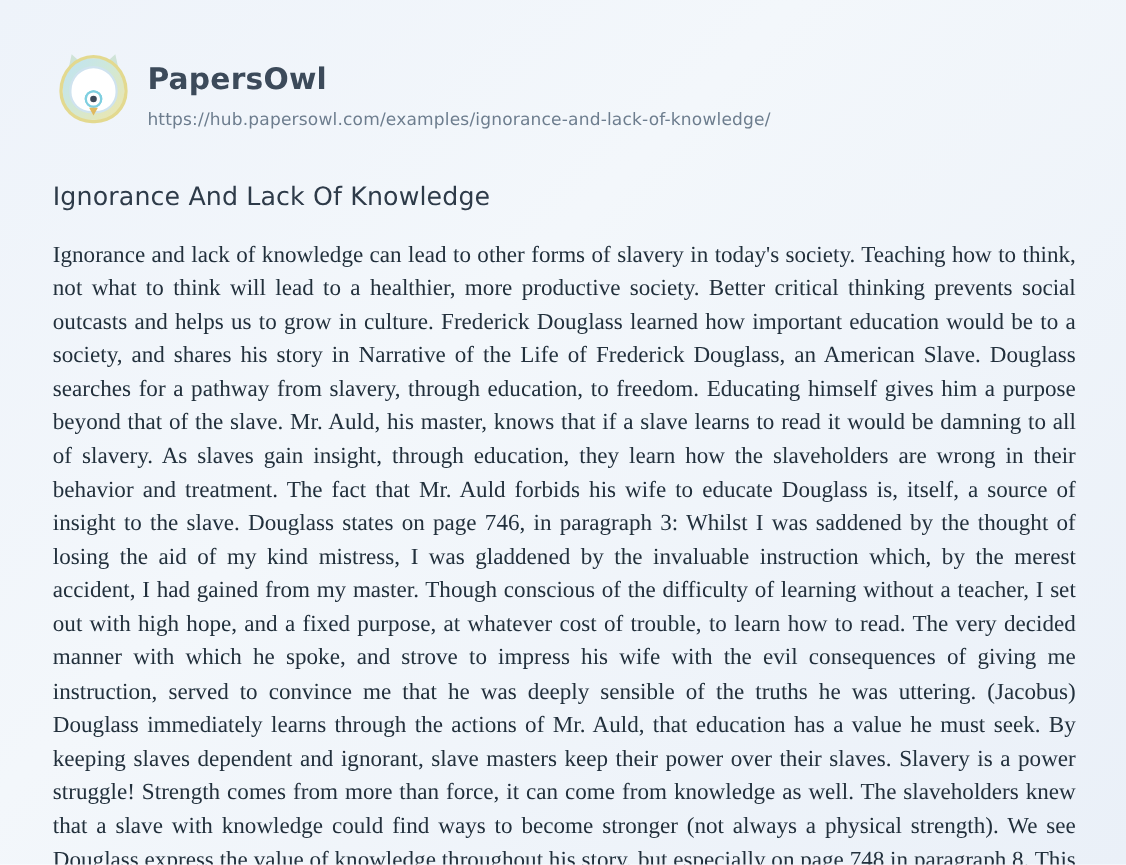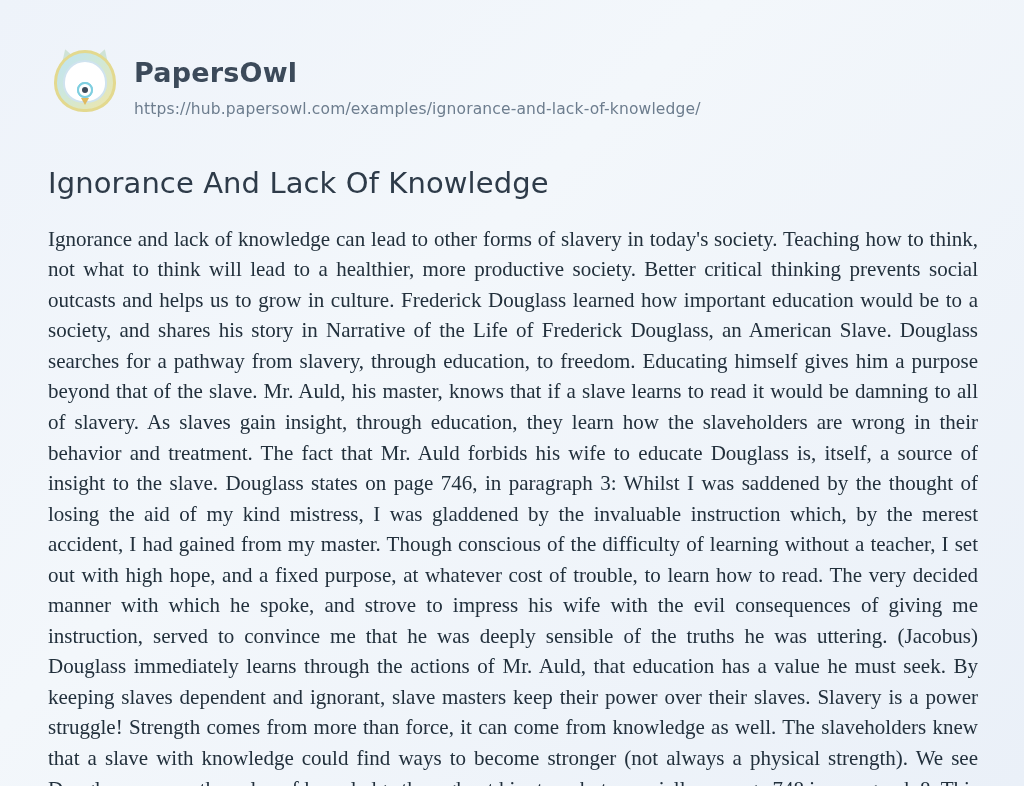--- a/index.html
+++ b/index.html
@@ -46,21 +46,21 @@
   }
   .brand-url {
     font-family: "DejaVu Sans", sans-serif;
     font-size: 15.5px;
     color: #6d7d8e;
     margin-top: 12px;
     letter-spacing: 0.15px;
   }
   .doc-title {
     font-family: "DejaVu Sans", sans-serif;
-    font-size: 29px;
+    font-size: 23px;
     font-weight: normal;
     color: #2e3b49;
     margin: 48px 0 0 2px;
     letter-spacing: 0.1px;
   }
   .doc-body {
     margin: 24px 2px 0 2px;
     font-family: "Liberation Serif", serif;
     font-size: 21px;
     line-height: 1.455;

